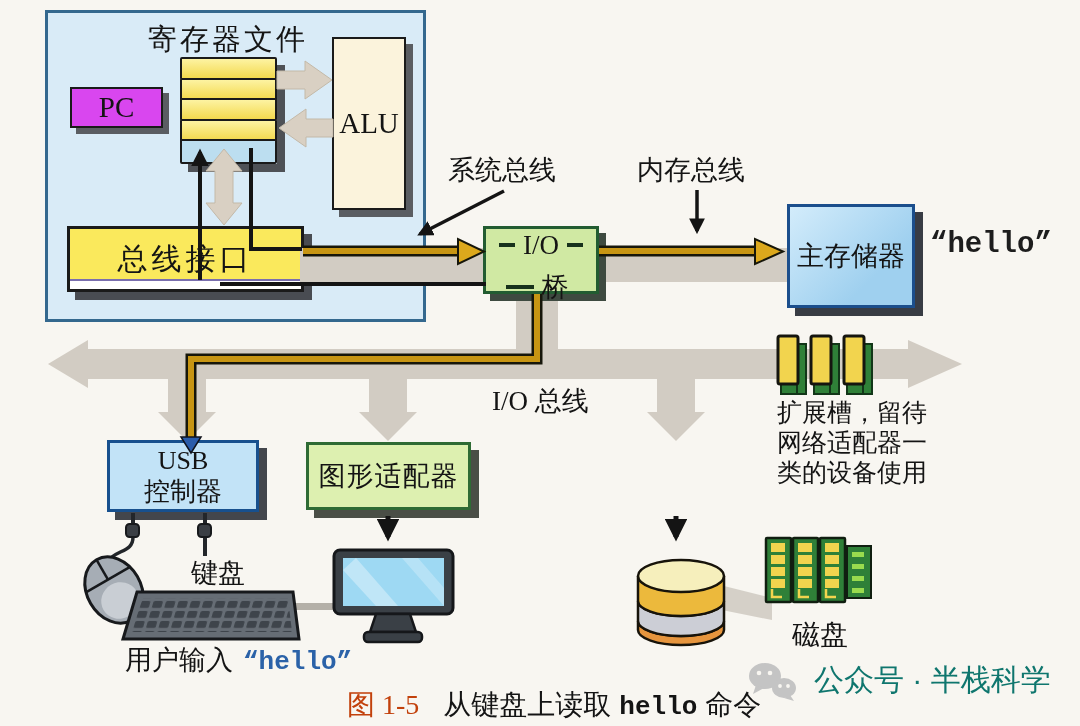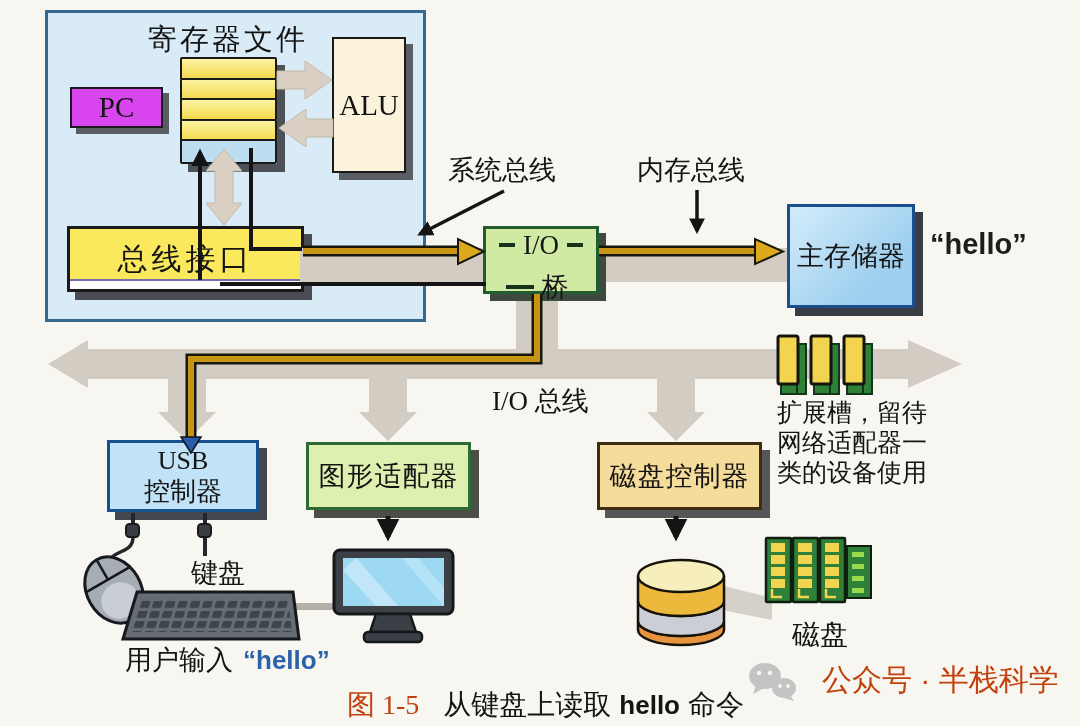--- a/index.html
+++ b/index.html
@@ -17,21 +17,21 @@
            border:3.5px solid #34688e;}
   #regfile-title{left:148px;top:20px;font-size:29px;letter-spacing:3px;}
   #regfile{left:180px;top:57px;width:97px;z-index:2;box-shadow:8px 8px 0 #4e5156;}
   #regfile .row{height:19px;border:2.5px solid #1a1a1a;background:linear-gradient(#fdf3a2,#f3d94e);
                 margin-top:-2.5px;border-radius:2px;}
   #regfile .row:first-child{margin-top:0;}
   #regfile .row.blue{background:#bcdef0;height:21px;}
 
   #pc-box{left:70px;top:87px;width:93px;height:41px;background:#d946ef;border:2.5px solid #1a1a1a;
           box-shadow:6px 6px 0 #5a5d62;font-size:29px;}
-  #alu-box{left:332px;top:37px;width:74px;height:136px;background:#fbf3dc;border:2.5px solid #1a1a1a;
+  #alu-box{left:332px;top:37px;width:74px;height:173px;background:#fbf3dc;border:2.5px solid #1a1a1a;
           box-shadow:7px 7px 0 #5a5d62;font-size:29px;}
   #businterface{left:67px;top:226px;width:237px;height:66px;background:#fae95c;
           border:3px solid #1a1a1a;box-shadow:8px 8px 0 #494c52;font-size:30px;letter-spacing:4px;}
   #businterface .strip{position:absolute;left:0;right:0;bottom:0;height:8px;background:#ffffff;
           border-top:2px solid #7a6fae;}
   #iobridge{left:483px;top:226px;width:116px;height:68px;background:#d0e9a3;
           border:3px solid #225c31;box-shadow:7px 7px 0 #3e4a40;font-size:27px;
           flex-direction:column;gap:0;}
   #iobridge .bline{display:flex;align-items:center;line-height:30px;}
   #iobridge .stub{display:inline-block;height:3.5px;background:#17321c;}
@@ -47,30 +47,30 @@
   #diskctrl-box{left:597px;top:442px;width:165px;height:68px;background:#f5dc9a;
           border:3px solid #3e2d10;box-shadow:8px 8px 0 #55565a;font-size:27px;letter-spacing:1px;}
 
   #sysbus-label{left:448px;top:152px;font-size:27px;}
   #membus-label{left:637px;top:152px;font-size:27px;}
   #iobus-label{left:492px;top:383px;font-size:27px;}
   #keyboard-label{left:191px;top:555px;font-size:27px;}
   #disk-label{left:792px;top:616px;font-size:28px;}
   #expansion-note{left:777px;top:398px;font-size:25px;line-height:30px;white-space:nowrap;}
 
-  .mono{font-family:Liberation Sans, sans-serif;font-weight:bold;}
+  .mono{font-family:Liberation Mono, monospace;font-weight:bold;}
   #hello-top{left:930px;top:228px;font-size:29px;color:#1d1d1d;}
   #userinput{left:125px;top:642px;font-size:27px;display:flex;align-items:baseline;gap:10px;}
   #userinput .code{color:#2b62a8;font-size:26px;}
 
   #caption{left:347px;top:686px;z-index:4;font-size:28px;display:flex;align-items:baseline;}
   #caption .num{color:#c2410c;margin-right:24px;}
   #caption .code{margin:4px 8px;font-size:26px;}
-  #watermark{left:746px;top:660px;z-index:4;display:flex;align-items:center;gap:24px;
-             color:#c2410c;font-size:30px;font-family:"Liberation Sans","DejaVu Sans",sans-serif;
+  #watermark{left:746px;top:660px;z-index:4;display:flex;align-items:center;gap:16px;
+             color:#0f766e;font-size:30px;font-family:"Liberation Sans","DejaVu Sans",sans-serif;
              white-space:nowrap;}
 </style>
 </head>
 <body>
 
 <div id="stage">
 
   <svg id="layer-under" class="layer" width="1080" height="726">
     <rect x="428" y="248" width="362" height="34" fill="#d2ccc3"></rect>
     <rect x="516" y="288" width="42" height="64" fill="#d2ccc3"></rect>
@@ -131,21 +131,20 @@
 
   <div id="sysbus-label" class="lbl">系统总线</div>
   <div id="membus-label" class="lbl">内存总线</div>
   <div id="iobus-label" class="lbl">I/O 总线</div>
 
   <div id="usb-box" class="box">
     <span>USB</span>
     <span>控制器</span>
   </div>
   <div id="graphics-box" class="box">图形适配器</div>
-  <div id="diskctrl-box" class="box">磁盘控制器</div>
 
   <div id="keyboard-label" class="lbl">键盘</div>
   <div id="disk-label" class="lbl">磁盘</div>
 
   <div id="expansion-note" class="lbl">
     <div>扩展槽，留待</div>
     <div>网络适配器一</div>
     <div>类的设备使用</div>
   </div>
 

